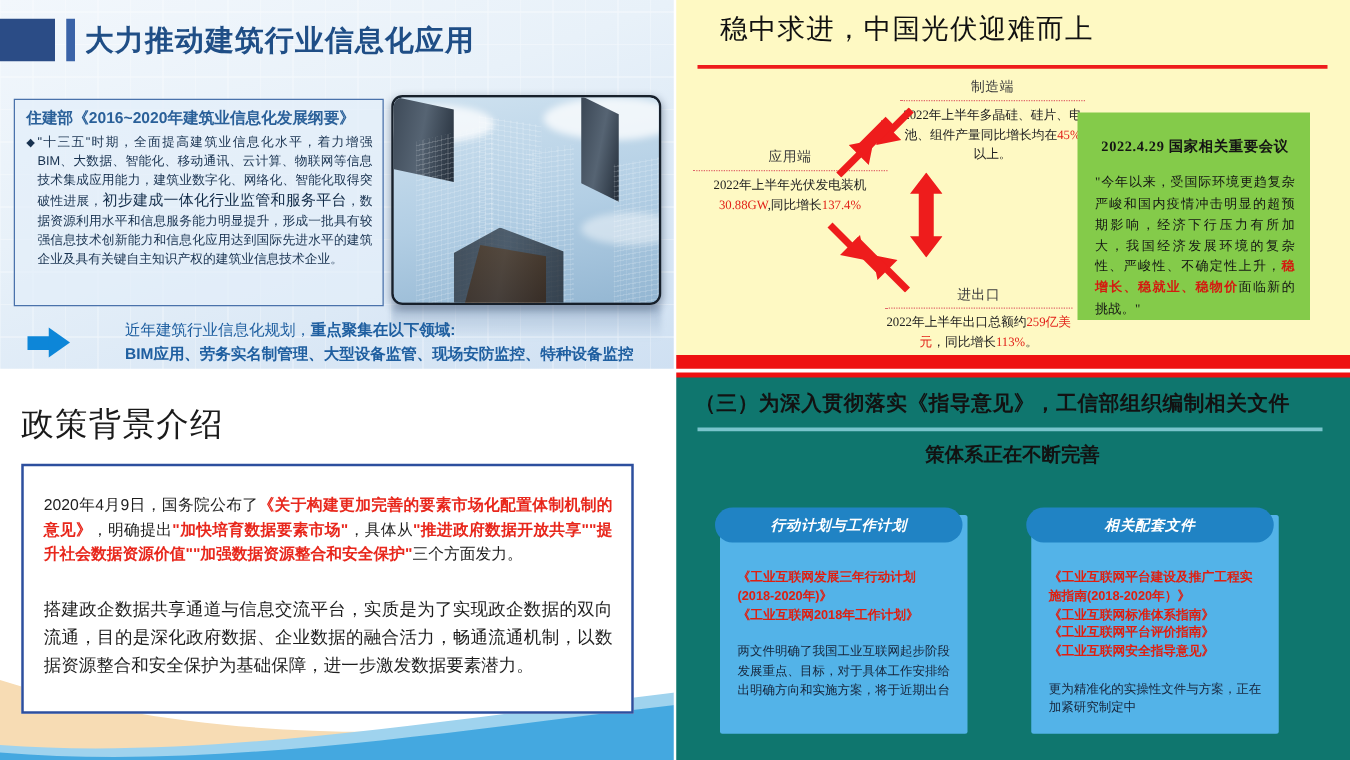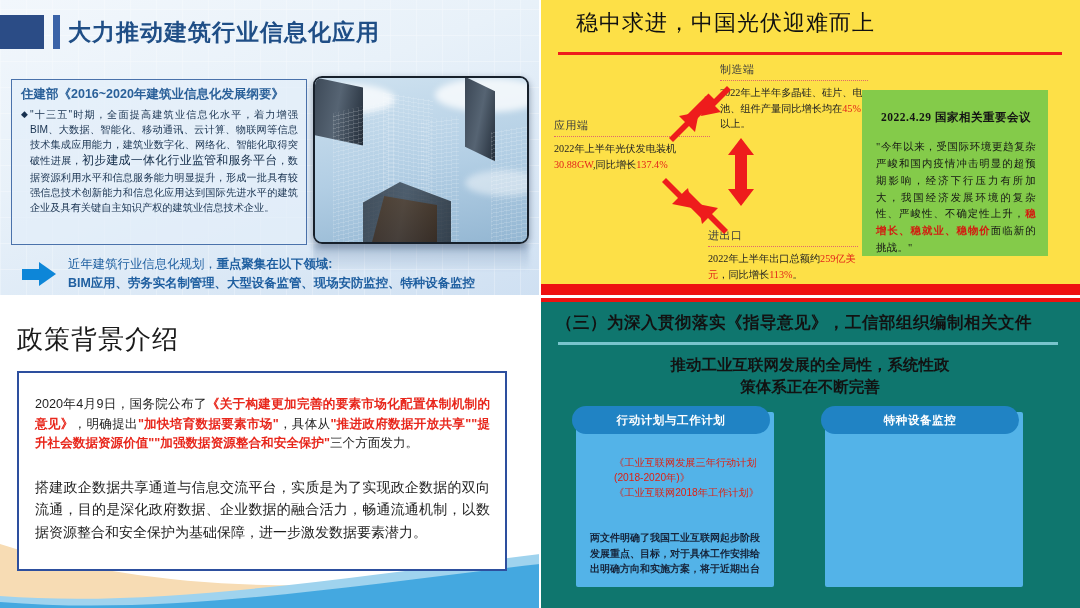--- a/index.html
+++ b/index.html
@@ -70,34 +70,34 @@
     background:linear-gradient(180deg,rgba(110,140,175,.40),rgba(110,140,175,0));
     filter:blur(2px);
   }
   .p1-cta{position:absolute;left:22px;top:255px;display:flex;align-items:center;gap:12px;width:515px;}
   .arrow-r{
     flex:0 0 auto;width:34px;height:24px;position:relative;
   }
   .arrow-r:before{content:"";position:absolute;left:0;top:7px;width:19px;height:11px;background:#0d86d8;}
   .arrow-r:after{content:"";position:absolute;left:17px;top:0;width:0;height:0;
     border-top:12px solid transparent;border-bottom:12px solid transparent;border-left:17px solid #0d86d8;}
-  .p1-cta-txt{font-size:12.4px;font-weight:bold;color:#1f5fa0;line-height:1.5;white-space:nowrap;}
+  .p1-cta-txt{font-size:12.4px;font-weight:bold;color:#1f5fa0;line-height:1.5;white-space:nowrap;margin-left:32px;}
   .p1-cta-txt .l1{font-weight:normal;}
   .p1-cta-txt .l1 b{font-weight:bold;}
 
   
-  .p2{background:#fde047;}
+  .p2{background:#fef9c3;}
   .p2-title{
     position:absolute;left:36px;top:8px;font-size:22px;color:#111;font-weight:normal;
     font-family:"Liberation Serif","DejaVu Serif",serif;letter-spacing:1px;white-space:nowrap;
   }
   .p2-rule{position:absolute;left:18px;top:52px;width:504px;height:3px;background:#ee1c1c;}
   .p2-redbar{position:absolute;left:0;bottom:0;width:540px;height:12px;background:#ee1111;}
 
-  .seg{position:absolute;font-family:"Liberation Serif","DejaVu Serif",serif;}
+  .seg{position:absolute;font-family:"Liberation Serif","DejaVu Serif",serif;text-align:center;}
   .seg-h{font-size:11px;color:#3d3d3d;letter-spacing:.5px;}
   .seg-dash{margin:3px 0 4px 0;height:0;border-top:1.6px dotted #e0686b;}
   .seg-b{font-size:10.2px;color:#222;line-height:1.52;}
   .seg-b .rd{color:#e2231a;}
 
   .s-app{left:14px;top:118px;width:156px;}
   .s-mfg{left:180px;top:62px;width:148px;}
   .s-imp{left:168px;top:228px;width:150px;}
 
   .dbl-arrow{position:absolute;}
@@ -146,25 +146,25 @@
     position:absolute;left:0;top:58px;width:540px;text-align:center;
     font-size:15.5px;font-weight:bold;color:#121212;line-height:1.42;
   }
   .card{position:absolute;width:198px;height:175px;background:#53b3e8;border-radius:2px;}
   .card.left{left:36px;top:116px;}
   .card.right{left:285px;top:116px;}
   .card-head{
     position:absolute;left:-4px;top:-6px;width:198px;height:28px;
     background:#2083c4;border-radius:14px;
     display:flex;align-items:center;justify-content:center;
-    font-size:11.5px;font-weight:bold;color:#ffffff;letter-spacing:.6px;white-space:nowrap;
+    font-size:11.5px;font-weight:bold;color:#ffffff;letter-spacing:.6px;white-space:nowrap;font-style:italic;
   }
   .card-body{position:absolute;left:0;top:34px;width:198px;padding:10px 12px 0 14px;box-sizing:border-box;}
-  .card-docs{font-size:10.2px;font-weight:normal;color:#e01f10;line-height:1.45;margin-left:24px;}
-  .card-note{margin-top:30px;font-size:10px;color:#16243a;line-height:1.55;font-weight:bold;}
+  .card-docs{font-size:10.2px;font-weight:bold;color:#e01f10;line-height:1.45;}
+  .card-note{margin-top:14px;font-size:10px;color:#16243a;line-height:1.55;}
 </style>
 </head>
 <body>
 
 <div class="slide-grid">
 
   <div class="panel p1">
     <div class="p1-faint-grid"></div>
 
     <div class="p1-head">
@@ -265,33 +265,39 @@
       <div class="p3-p"><span>2020年4月9日，国务院公布了</span><span class="rd">《关于构建更加完善的要素市场化配置体制机制的意见》</span><span>，明确提出</span><span class="rd">"加快培育数据要素市场"</span><span>，具体从</span><span class="rd">"推进政府数据开放共享""提升社会数据资源价值""加强数据资源整合和安全保护"</span><span>三个方面发力。</span></div>
       <div class="p3-p2">搭建政企数据共享通道与信息交流平台，实质是为了实现政企数据的双向流通，目的是深化政府数据、企业数据的融合活力，畅通流通机制，以数据资源整合和安全保护为基础保障，进一步激发数据要素潜力。</div>
     </div>
   </div>
 
   <div class="panel p4">
     <div class="p4-topbar"></div>
     <div class="p4-title">（三）为深入贯彻落实《指导意见》，工信部组织编制相关文件</div>
     <div class="p4-rule"></div>
     <div class="p4-sub">
-      <div>推动工业互联网发展的全局性，系统性政</div>
       <div>策体系正在不断完善</div>
     </div>
 
     <div class="card left">
       <div class="card-head">行动计划与工作计划</div>
       <div class="card-body">
         <div class="card-docs" style="white-space:pre-line">《工业互联网发展三年行动计划(2018-2020年)》
 《工业互联网2018年工作计划》</div>
         <div class="card-note">两文件明确了我国工业互联网起步阶段发展重点、目标，对于具体工作安排给出明确方向和实施方案，将于近期出台</div>
       </div>
     </div>
 
     <div class="card right">
-      <div class="card-head">特种设备监控</div>
+      <div class="card-head">相关配套文件</div>
+      <div class="card-body">
+        <div class="card-docs" style="white-space:pre-line">《工业互联网平台建设及推广工程实施指南(2018-2020年）》
+《工业互联网标准体系指南》
+《工业互联网平台评价指南》
+《工业互联网安全指导意见》</div>
+        <div class="card-note">更为精准化的实操性文件与方案，正在加紧研究制定中</div>
+      </div>
     </div>
   </div>
 
   <div class="vline"></div>
   <div class="hline"></div>
 </div>
 
 </body></html>

